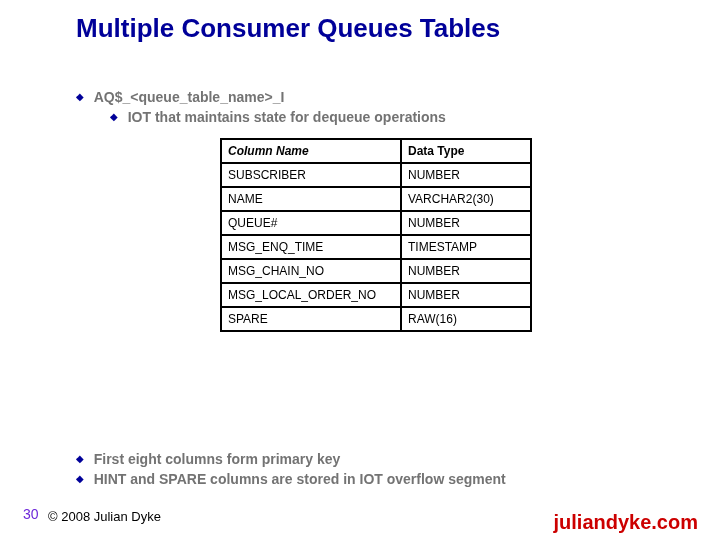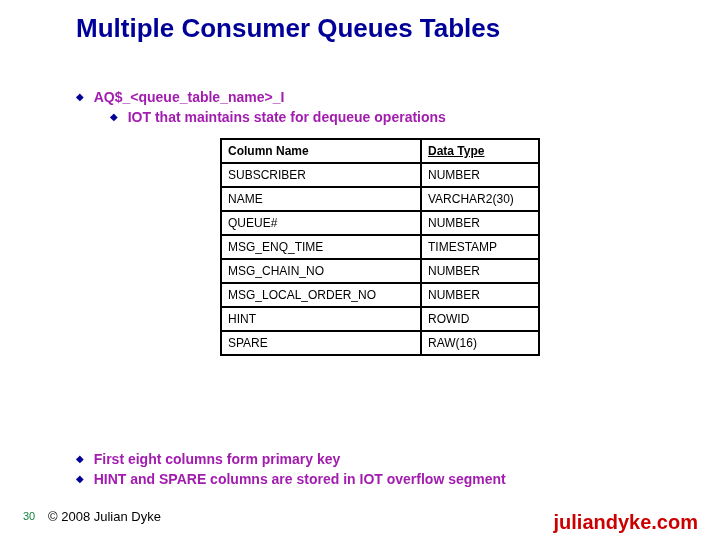--- a/index.html
+++ b/index.html
@@ -3,29 +3,29 @@
 <meta charset="utf-8">
 <style>
   * { margin: 0; padding: 0; box-sizing: border-box; }
   html, body { width: 720px; height: 540px; font-family: Arial, Helvetica, sans-serif; background: #fff; }
   .slide { position: relative; width: 720px; height: 540px; }
   .title { position: absolute; left: 76px; top: 14px; color: #000099; font-size: 26px; font-weight: bold; line-height: 1.15; }
   .body { position: absolute; left: 76px; top: 88px; width: 580px; }
   .l1 { display: flex; align-items: flex-start; margin-bottom: 2px; }
   .l2 { display: flex; align-items: flex-start; margin-left: 34px; margin-top: 2px; }
   .bullet { color: #000099; font-size: 10px; margin-right: 10px; margin-top: 3px; flex-shrink: 0; }
-  .txt { color: #a21caf; font-size: 14px; font-weight: bold; line-height: 1.3; }
+  .txt { color: #737373; font-size: 14px; font-weight: bold; line-height: 1.3; }
   .table-wrap { position: absolute; left: 220px; top: 138px; }
   table { border-collapse: collapse; }
   th, td { border: 2px solid #000; padding: 3px 6px; font-size: 12px; text-align: left; vertical-align: middle; height: 24px; }
   th { font-weight: bold; }
-  .col1 { width: 200px; }
-  .col2 { width: 118px; text-decoration: underline; }
+  .col1 { width: 180px; font-style: italic; }
+  .col2 { width: 130px; }
   .notes { position: absolute; left: 76px; top: 450px; }
-  .page-num { position: absolute; left: 23px; bottom: 18px; font-size: 11px; color: #15803d; }
+  .page-num { position: absolute; left: 23px; bottom: 18px; font-size: 14px; color: #6d28d9; }
   .copyright { position: absolute; left: 48px; bottom: 16px; font-size: 13px; color: #000000; }
   .site { position: absolute; right: 22px; bottom: 6px; font-size: 20px; font-weight: bold; color: #cc0000; }
 </style>
 </head>
 <body>
 
 <div class="slide">
 
   <div class="title">Multiple Consumer Queues Tables</div>
 
@@ -65,24 +65,20 @@
           </tr>
       <tr>
             <td>MSG_CHAIN_NO</td>
             <td>NUMBER</td>
           </tr>
       <tr>
             <td>MSG_LOCAL_ORDER_NO</td>
             <td>NUMBER</td>
           </tr>
       <tr>
-            <td>HINT</td>
-            <td>ROWID</td>
-          </tr>
-      <tr>
             <td>SPARE</td>
             <td>RAW(16)</td>
           </tr>
     </tbody>
       </table>
   </div>
 
   <div class="notes">
     <div class="l1">
       <span class="bullet">◆</span>

